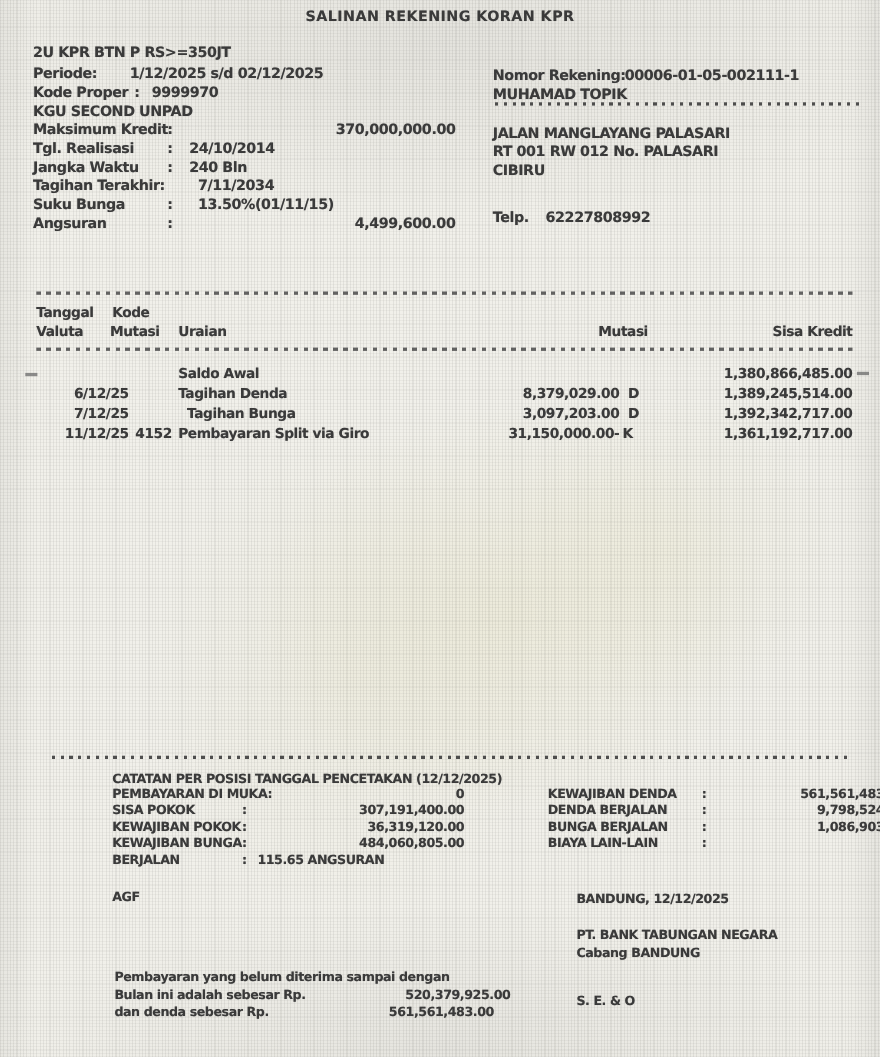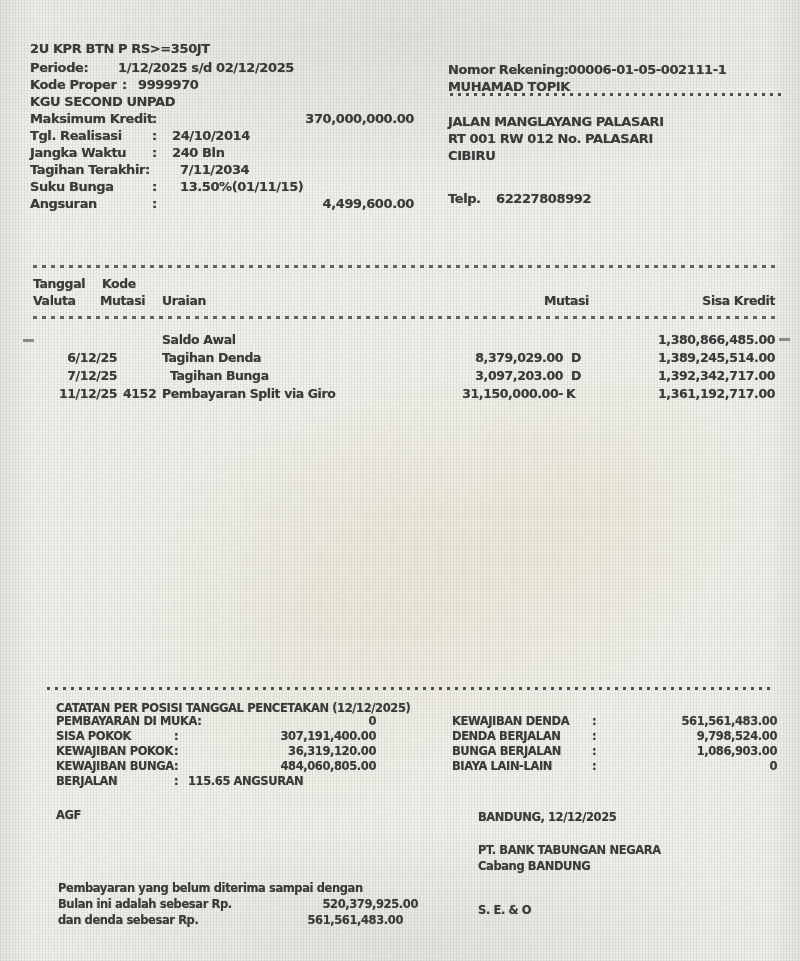--- a/index.html
+++ b/index.html
@@ -41,21 +41,21 @@
     white-space: pre;
     font-family: "DejaVu Sans", sans-serif;
     font-weight: 700;
     color: #3a3a3a;
     letter-spacing: -0.4px;
     text-shadow: 0 0 0.7px rgba(58,58,58,0.45);
   }
   
   .t13 { font-size: 13px; line-height: 17px; }
   .t12 { font-size: 12.5px; line-height: 17px; }
-  .t11 { font-size: 11.5px; line-height: 15px; }
+  .t11 { font-size: 11.5px; line-height: 15px; margin-left: 46px; }
 
   .title {
     top: 8px; left: 0; width: 800px;
     text-align: center;
     font-size: 13px;
     letter-spacing: 0.4px;
   }
 
   
   .dashrule {
@@ -87,20 +87,21 @@
   .row { position: relative; height: 17px; }
   .cell { position: absolute; white-space: pre; }
 </style>
 </head>
 <body>
 
 <div class="page">
 
   <div class="weave"></div>
 
+  <div class="ink title">SALINAN REKENING KORAN KPR</div>
 
   <div class="blk" style="left:30px; top:40px;">
 
     <div class="ink t13" style="position:relative; left:0; top:0;">2U KPR BTN P RS&gt;=350JT</div>
 
     <div class="row" style="top:2px;">
       <span class="ink t13 cell" style="left:0;">Periode:</span>
       <span class="ink t13 cell" style="left:88px;">1/12/2025 s/d 02/12/2025</span>
     </div>
 

